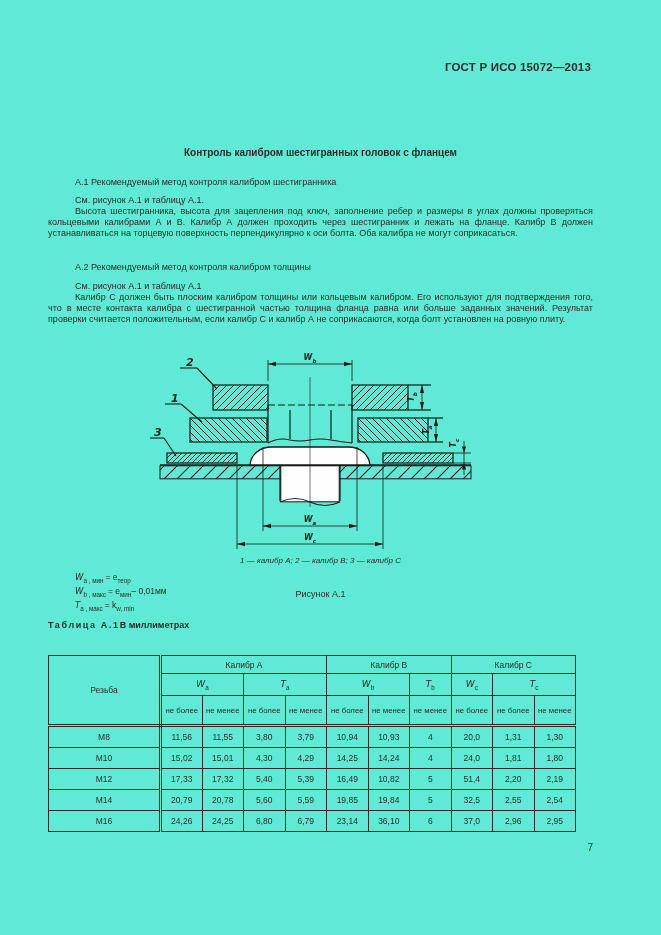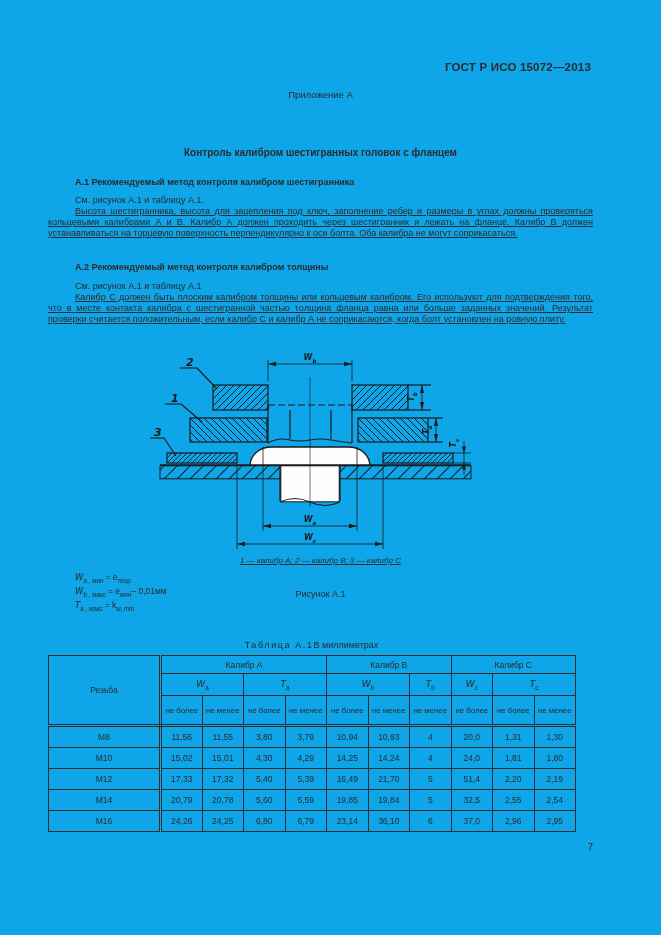--- a/index.html
+++ b/index.html
@@ -1,35 +1,35 @@
 <!DOCTYPE html>
 <html><head>
 <meta charset="utf-8">
 <style>
   html,body{margin:0;padding:0;background:#e8e8e8;}
-  .page{position:relative;width:661px;height:935px;background:#0ea5e9;margin:0 auto;
+  .page{position:relative;width:661px;height:935px;background:#5eead4;margin:0 auto;
         font-family:"Liberation Sans",sans-serif;color:#2b2b2b;overflow:hidden;}
   .doc-code{position:absolute;top:61px;right:70px;font-weight:bold;font-size:11.5px;letter-spacing:.2px;}
   .centered{position:absolute;left:48px;width:545px;text-align:center;}
   .annex{top:89px;font-size:9.5px;}
   .annex-note{top:102px;font-size:9.5px;}
   .main-title{top:147px;font-weight:bold;font-size:10px;}
-  .h-sec{position:absolute;left:75px;font-weight:bold;font-size:9px;}
+  .h-sec{position:absolute;left:75px;font-weight:normal;font-size:9px;}
   .see{position:absolute;left:75px;font-size:9px;}
   .para{position:absolute;left:48px;width:545px;font-size:9px;line-height:10.8px;
-        text-indent:27px;margin:0;text-align:justify;text-decoration:underline;}
+        text-indent:27px;margin:0;text-align:justify;}
   .fig-wrap{position:absolute;left:150px;top:350px;width:330px;height:205px;}
-  .legend{top:556px;font-style:italic;font-size:8px;text-decoration:underline;}
+  .legend{top:556px;font-style:italic;font-size:8px;}
   .formulas{position:absolute;left:75px;top:572px;font-size:8.5px;line-height:11.5px;}
   .formulas i{font-family:"DejaVu Sans",sans-serif;}
   .formulas sub{font-size:6.3px;}
   .fm{margin-left:2px;}
   .fig-caption{top:589px;font-size:9px;}
-  .tbl-head{position:absolute;left:48px;top:640px;width:527px;display:flex;
-            justify-content:center;font-size:9px;}
+  .tbl-head{position:absolute;left:48px;top:620px;width:527px;display:flex;
+            justify-content:flex-start;font-size:9px;font-weight:bold;}
   .tbl-title{letter-spacing:1.6px;}
   table.tbl{position:absolute;left:48px;top:655px;width:527px;border-collapse:collapse;
             table-layout:fixed;border:1.5px solid #2b2b2b;}
   .tbl th,.tbl td{border:1px solid #2b2b2b;text-align:center;vertical-align:middle;
             font-weight:normal;padding:0;color:#2b2b2b;}
   .tbl .grp{height:17px;font-size:8.5px;}
   .tbl .sym{height:21px;font-size:9px;}
   .tbl .sym i{font-family:"DejaVu Sans",sans-serif;}
   .tbl .sym sub{font-size:6.3px;}
   .tbl .qual{height:28px;font-size:7.8px;line-height:9px;}
@@ -44,21 +44,20 @@
   .dim{font-family:"DejaVu Sans",sans-serif;font-style:italic;font-weight:bold;font-size:8px;}
   .dim .sb{font-size:5.5px;}
   .callout{font-family:"DejaVu Sans",sans-serif;font-style:italic;font-weight:bold;font-size:11px;}
 </style>
 </head>
 <body>
 
 <div class="page">
 
   <div class="doc-code">ГОСТ Р ИСО 15072—2013</div>
-  <div class="centered annex">Приложение А</div>
   <div class="centered main-title">Контроль калибром шестигранных головок с фланцем</div>
 
   <div class="h-sec" style="top:177px">А.1 Рекомендуемый метод контроля калибром шестигранника</div>
   <div class="see" style="top:195px">См. рисунок А.1 и таблицу А.1.</div>
   <p class="para" style="top:206px">Высота шестигранника, высота для зацепления под ключ, заполнение ребер и размеры в углах должны проверяться кольцевыми калибрами А и В. Калибр А должен проходить через шестигранник и лежать на фланце. Калибр В должен устанавливаться на торцевую поверхность перпендикулярно к оси болта. Оба калибра не могут соприкасаться.</p>
 
   <div class="h-sec" style="top:262px">А.2 Рекомендуемый метод контроля калибром толщины</div>
   <div class="see" style="top:281px">См. рисунок А.1 и таблицу А.1</div>
   <p class="para" style="top:292px">Калибр С должен быть плоским калибром толщины или кольцевым калибром. Его используют для подтверждения того, что в месте контакта калибра с шестигранной частью толщина фланца равна или больше заданных значений. Результат проверки считается положительным, если калибр С и калибр А не соприкасаются, когда болт установлен на ровную плиту.</p>
 
@@ -263,21 +262,21 @@
         <td>1,81</td>
         <td>1,80</td>
       </tr>
         <tr>
         <td class="thread">М12</td>
         <td>17,33</td>
         <td>17,32</td>
         <td>5,40</td>
         <td>5,39</td>
         <td>16,49</td>
-        <td>21,70</td>
+        <td>10,82</td>
         <td>5</td>
         <td>51,4</td>
         <td>2,20</td>
         <td>2,19</td>
       </tr>
         <tr>
         <td class="thread">М14</td>
         <td>20,79</td>
         <td>20,78</td>
         <td>5,60</td>

